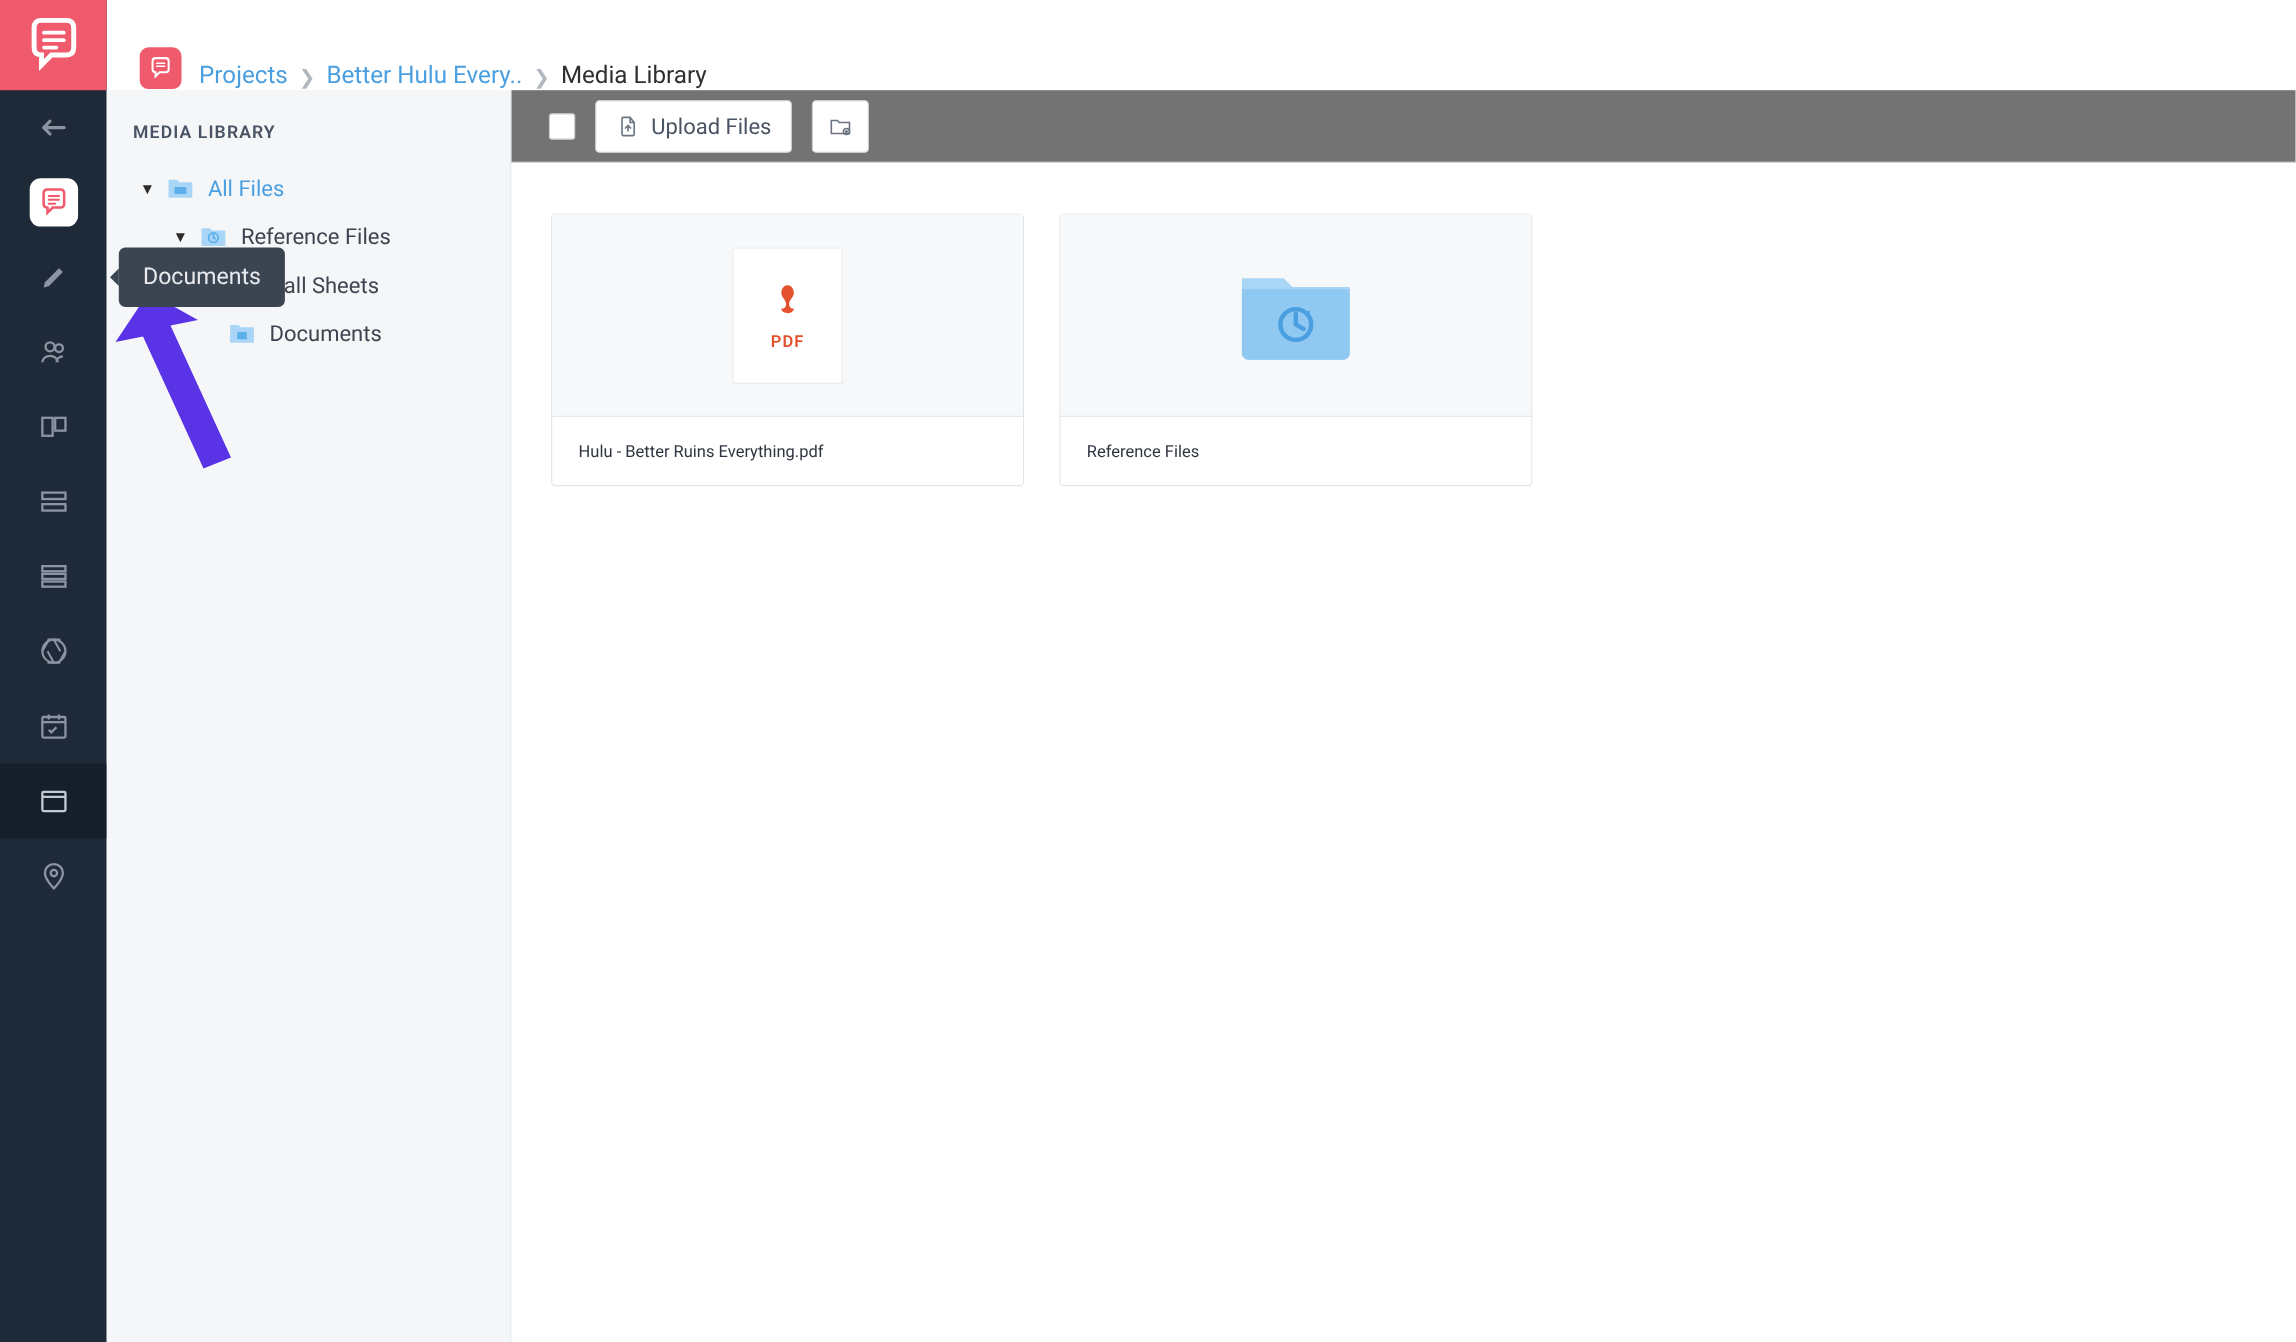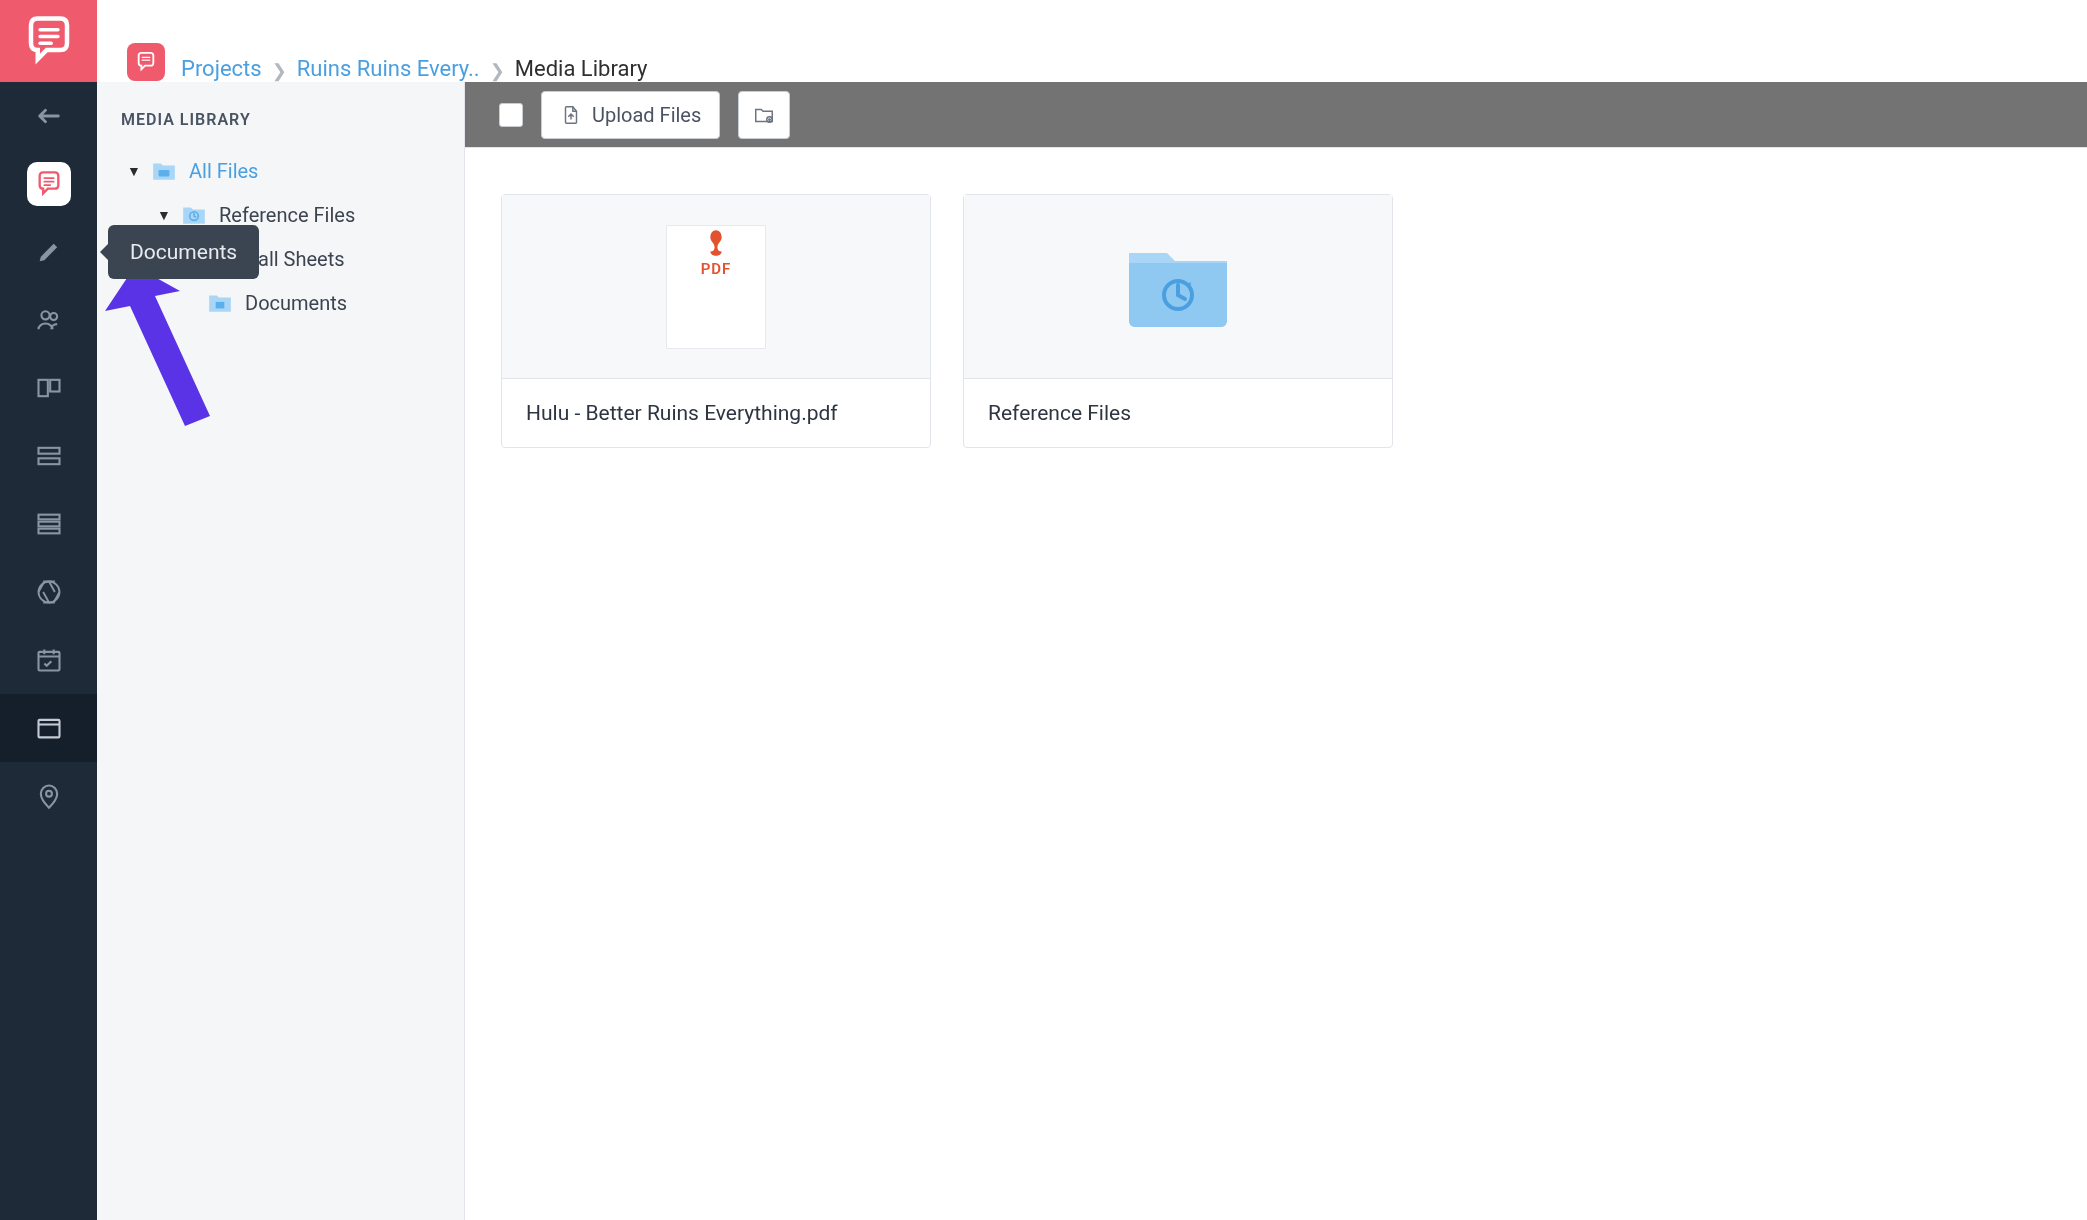--- a/index.html
+++ b/index.html
@@ -195,28 +195,29 @@
   border-bottom: 1px solid #e1e5ea;
 }
 .file-card .pdf-box {
   width: 100px;
   height: 124px;
   background: #fff;
   border: 1px solid #e7e9ec;
   display: flex;
   flex-direction: column;
   align-items: center;
-  gap: 0;
+  justify-content: center;
+  gap: 12px;
 }
 .file-card .pdf-box svg { width: 34px; height: 34px; }
 .file-card .pdf-box .pdf-label { color: #e3512e; font-size: 15px; font-weight: 600; letter-spacing: 1px; }
 .file-card .folder-thumb svg { width: 110px; height: 92px; }
 .file-card .caption {
   padding: 22px 24px;
-  font-size: 21px;
+  font-size: 15px;
   color: #2f3540;
 }
 
 
 .tooltip {
   position: absolute;
   background: #3b4552;
   color: #e8eaee;
   font-size: 21px;
   padding: 15px 22px;
@@ -334,21 +335,21 @@
   <div class="bc-header">
     <div class="bc-icon">
       <svg viewBox="0 0 48 48" fill="none">
         <path d="M8 10 C8 6 10 4 14 4 H34 C38 4 40 6 40 10 V26 C40 30 38 32 34 32 H22 L14 40 V32 C10 32 8 30 8 26 Z" stroke="#fff" stroke-width="4" fill="none"></path>
         <line x1="16" y1="14" x2="32" y2="14" stroke="#fff" stroke-width="3" stroke-linecap="round"></line>
         <line x1="16" y1="20" x2="32" y2="20" stroke="#fff" stroke-width="3" stroke-linecap="round"></line>
       </svg>
     </div>
     <span class="bc-link">Projects</span>
     <span class="bc-sep">❯</span>
-    <span class="bc-link">Ruins Ruins Every..</span>
+    <span class="bc-link">Better Hulu Every..</span>
     <span class="bc-sep">❯</span>
     <span class="bc-current">Media Library</span>
   </div>
 
   <div class="content-row">
 
     <div class="tree-panel">
       <div class="tree-title">MEDIA LIBRARY</div>
 
       <div class="tree-item lvl0 accent">

